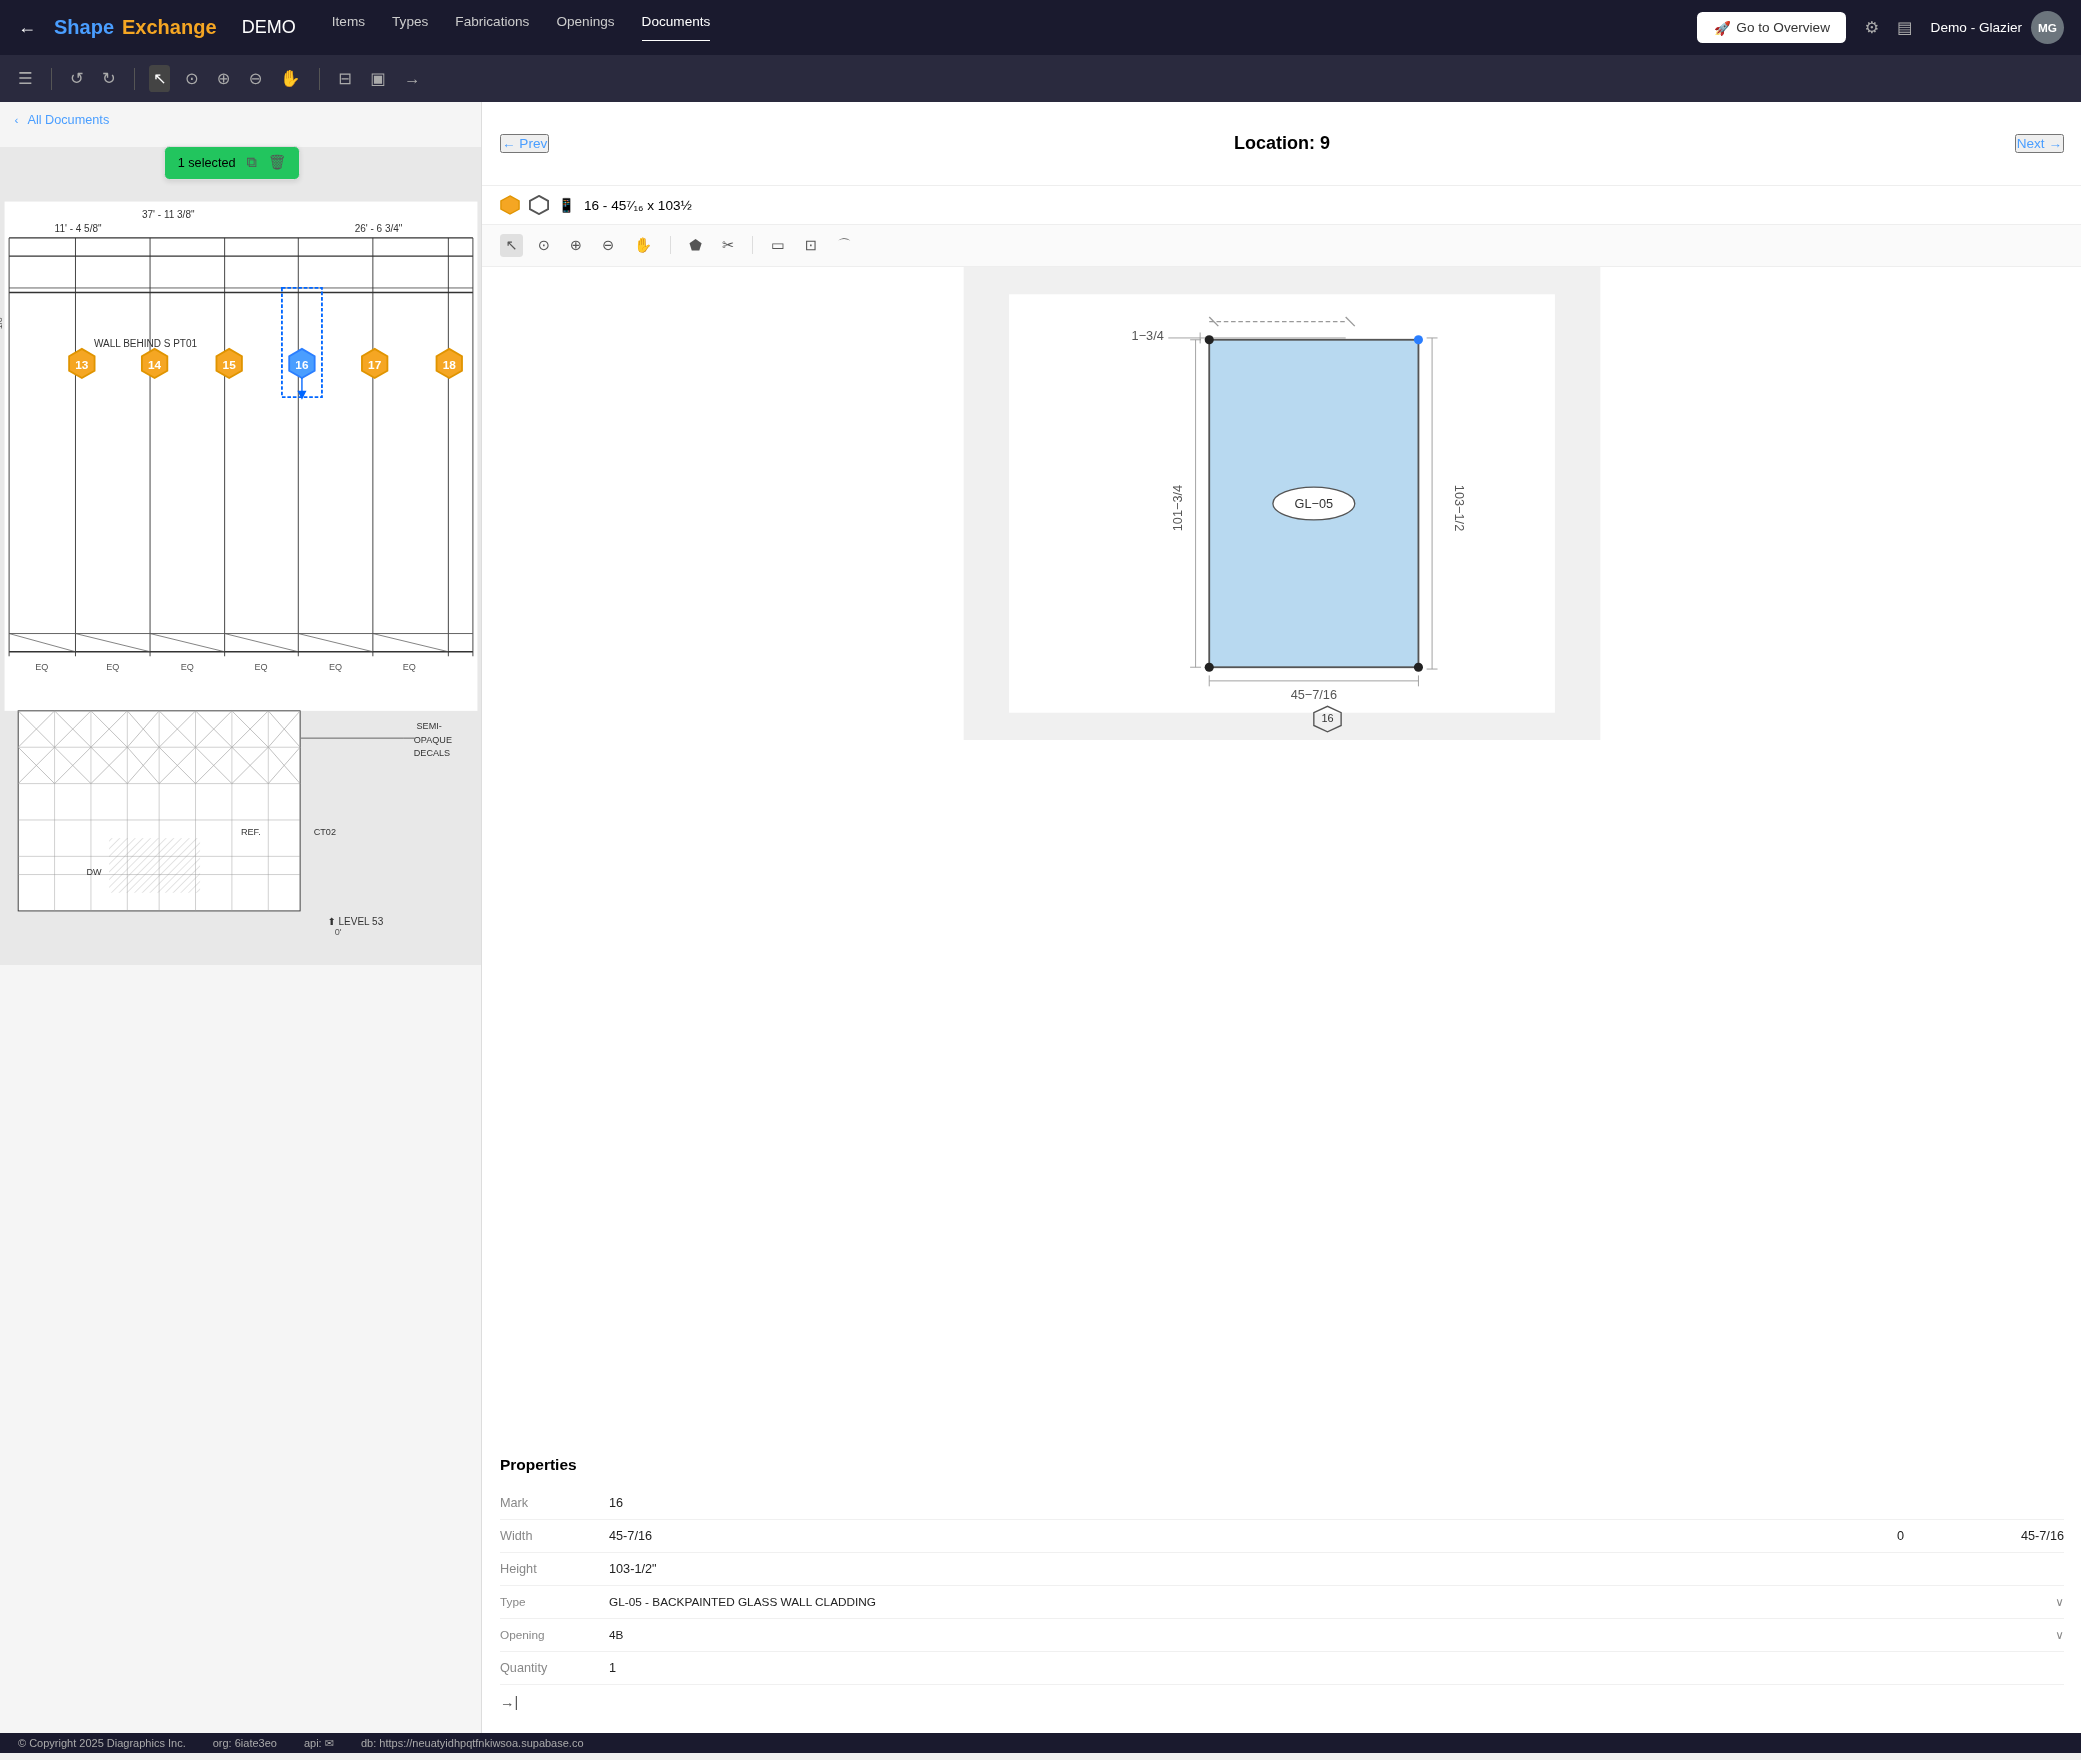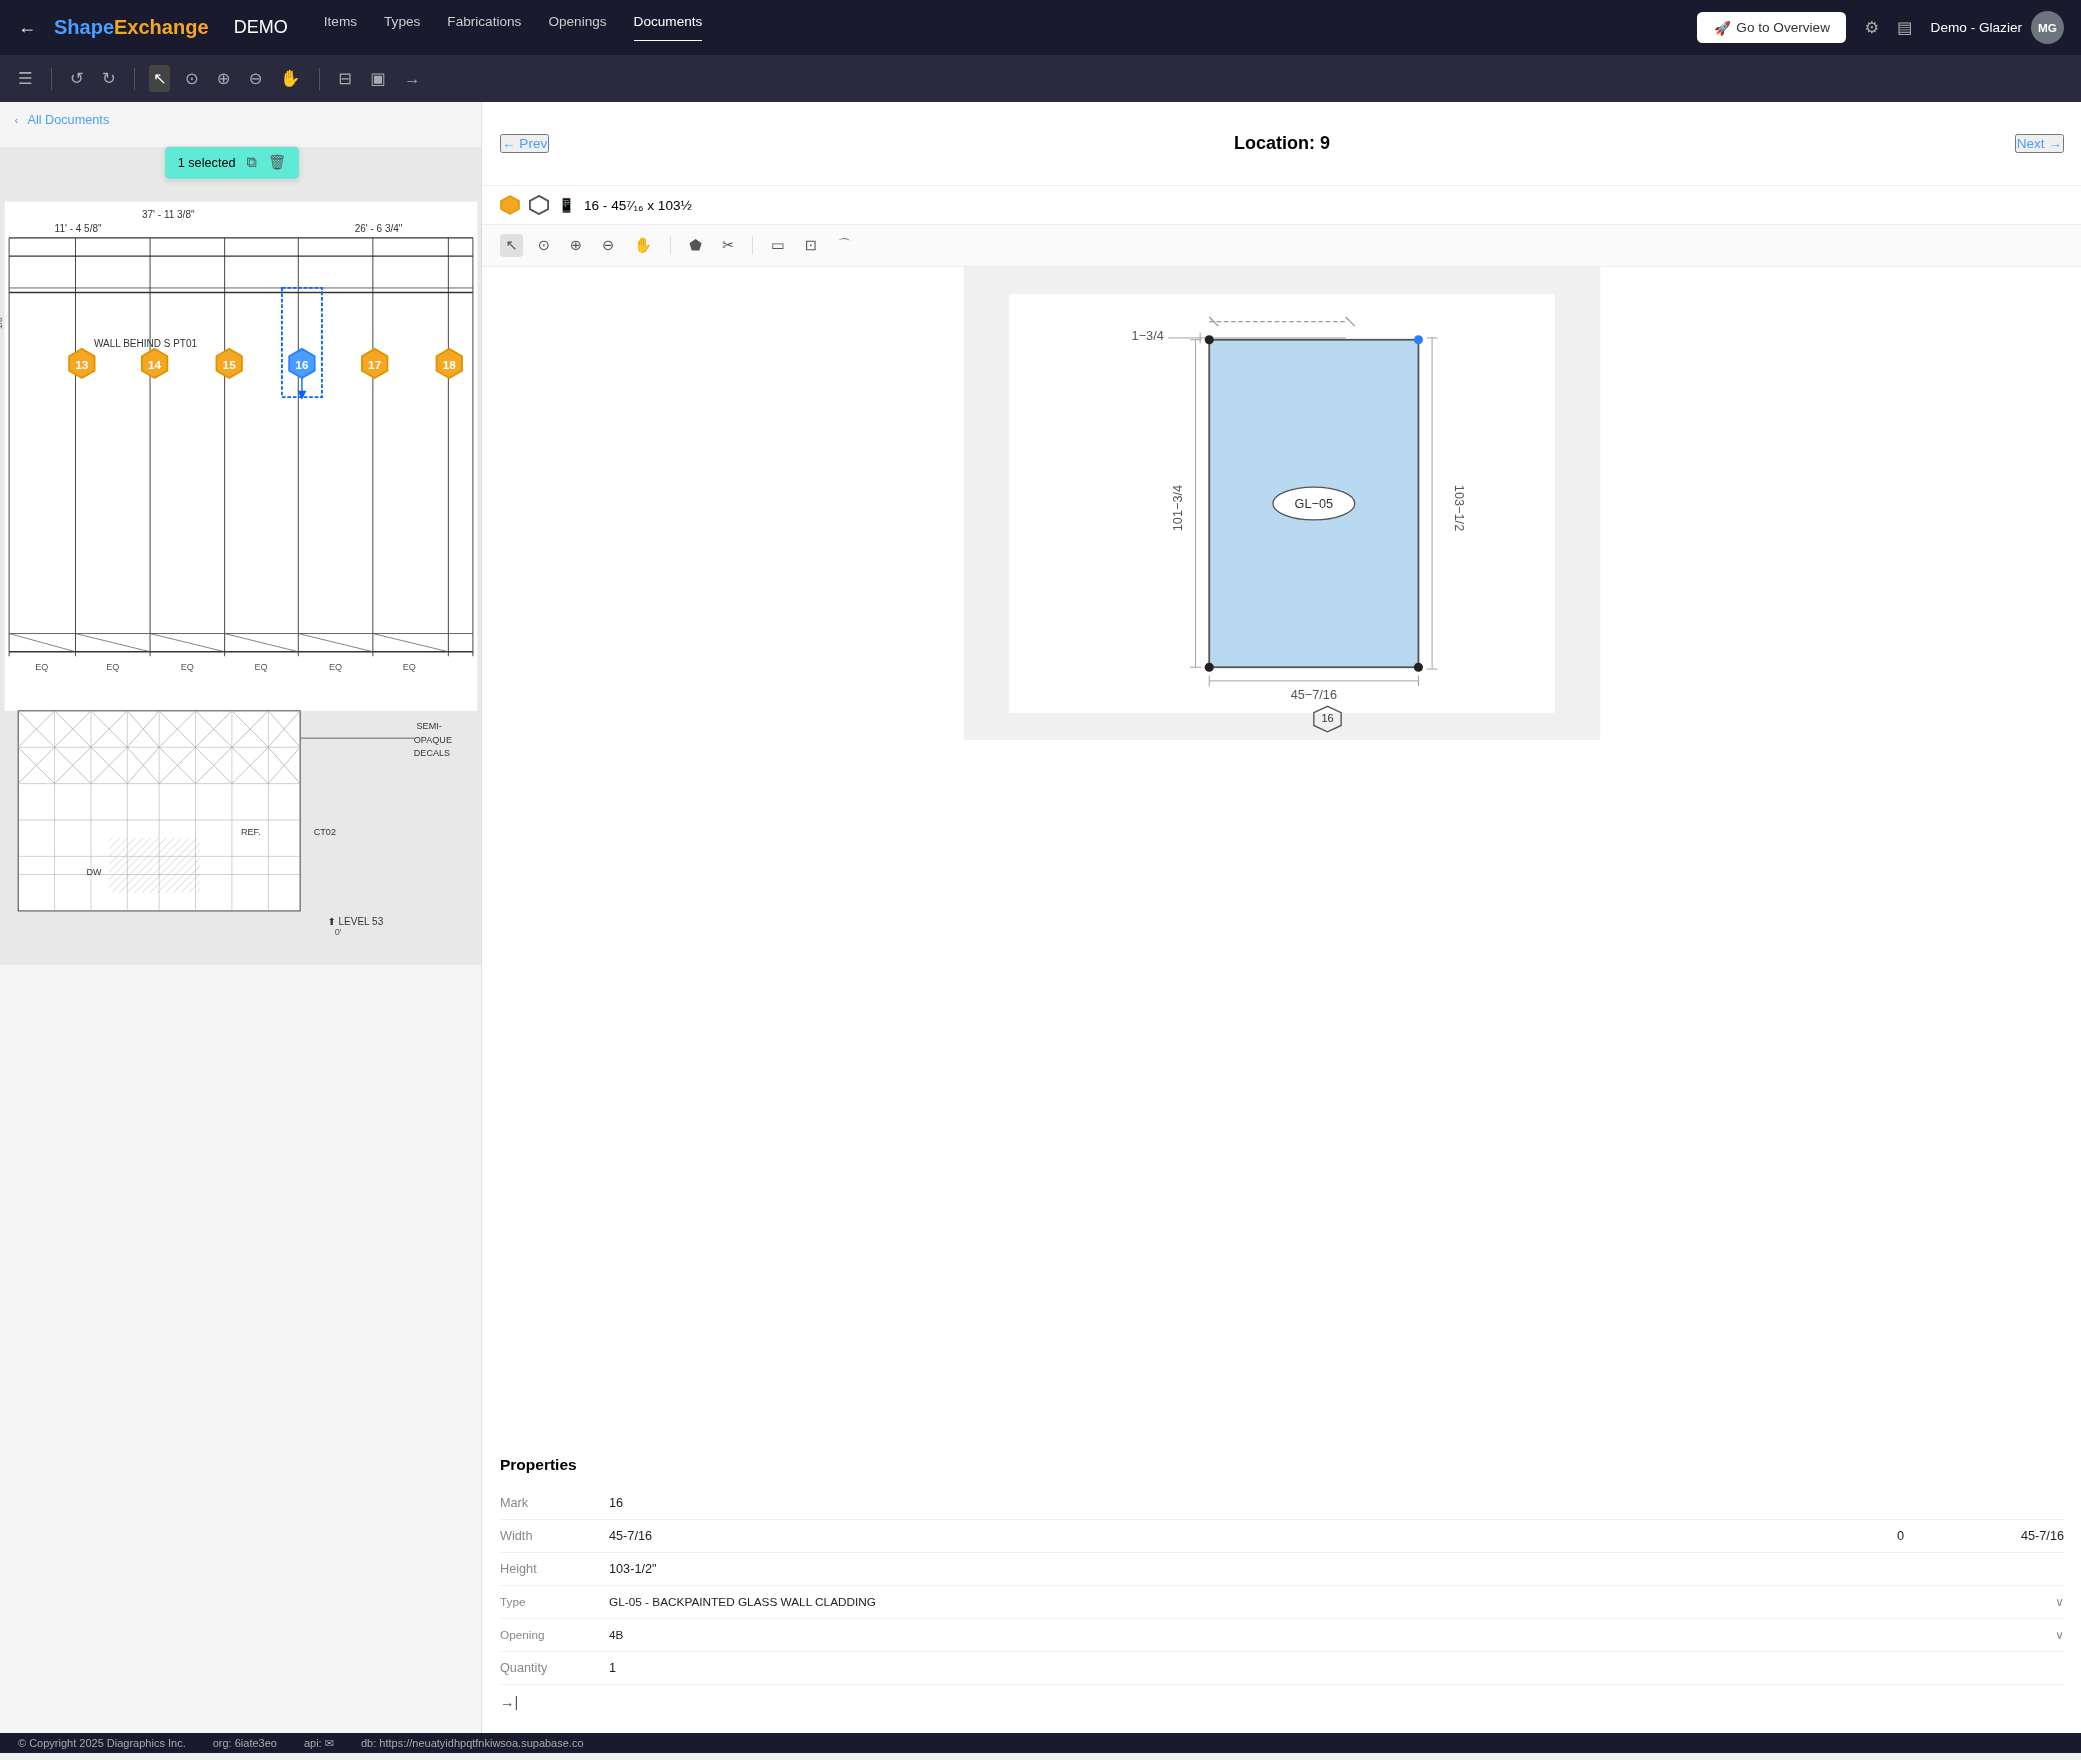--- a/index.html
+++ b/index.html
@@ -5,21 +5,21 @@
     * { box-sizing: border-box; margin: 0; padding: 0; }
     body { font-family: -apple-system, BlinkMacSystemFont, 'Segoe UI', sans-serif; font-size: 11.8px; background: #f0f0f0; overflow: hidden; width: 2082px; height: 1760px; }
 
     
     .top-nav {
       display: flex; align-items: center; background: #1a1a2e; color: white;
       height: 55px; padding: 0 18px; gap: 18px;
     }
     .nav-back { color: white; font-size: 18px; cursor: pointer; }
     .brand-shape { color: #4a9eff; font-weight: 700; font-size: 20px; text-align: right; }
-    .brand-exchange { color: #f5a623; font-weight: 700; font-size: 20px; }
+    .brand-exchange { color: #f5a623; font-weight: 700; font-size: 20px; margin-left: 8px; }
     .brand-demo { color: white; font-size: 18px; font-weight: 400; margin-left: 7.3px; }
     .nav-links { display: flex; gap: 27px; margin-left: 18px; }
     .nav-link { color: #ccc; font-size: 13.6px; cursor: pointer; text-decoration: none; }
     .nav-link.active { color: white; border-bottom: 1.8px solid white; padding-bottom: 11px; }
     .nav-spacer { flex: 1; }
     .nav-user-info { display: flex; align-items: center; gap: 9px; }
     .nav-user-name { color: white; font-size: 13.6px; }
     .nav-avatar { width: 33px; height: 33px; background: #6c757d; border-radius: 50%; display: flex; align-items: center; justify-content: center; color: white; font-size: 11.8px; font-weight: 600; }
     .go-to-overview-btn {
       background: #fff; color: #333; border: none; padding: 7.3px 16.4px;
@@ -35,21 +35,21 @@
     .toolbar-sep { width: 0.9px; height: 22px; background: #555; margin: 0 3.6px; }
 
     
     .main-layout { display: flex; height: calc(1760px - 55px - 47px - 27px); }
 
     
     .left-panel { width: 482px; background: #f5f5f5; border-right: 0.9px solid #ddd; position: relative; overflow: hidden; }
     .left-toolbar { padding: 11px 14.5px; display: flex; align-items: center; gap: 9px; }
     .all-docs-link { color: #4a9eff; font-size: 12.7px; cursor: pointer; display: flex; align-items: center; gap: 3.6px; }
     .selection-badge {
-      background: #5eead4; border: 0.9px solid #ddd; border-radius: 5.5px;
+      background: #22c55e; border: 0.9px solid #ddd; border-radius: 5.5px;
       padding: 7.3px 12.7px; display: flex; align-items: center; gap: 11px;
       font-size: 12.7px; box-shadow: 0 1.8px 5.5px rgba(0,0,0,0.1);
       position: absolute; top: 44px; left: 164px; z-index: 10;
     }
     .badge-icon { cursor: pointer; color: #555; font-size: 14.5px; }
 
     
     .right-panel { width: calc(2082px - 482px); background: white; display: flex; flex-direction: column; overflow-y: auto; }
     .right-header { padding: 31px 18px; display: flex; align-items: center; border-bottom: 0.9px solid #eee; }
     .prev-btn { color: #4a9eff; cursor: pointer; font-size: 13.6px; display: flex; align-items: center; gap: 3.6px; }

